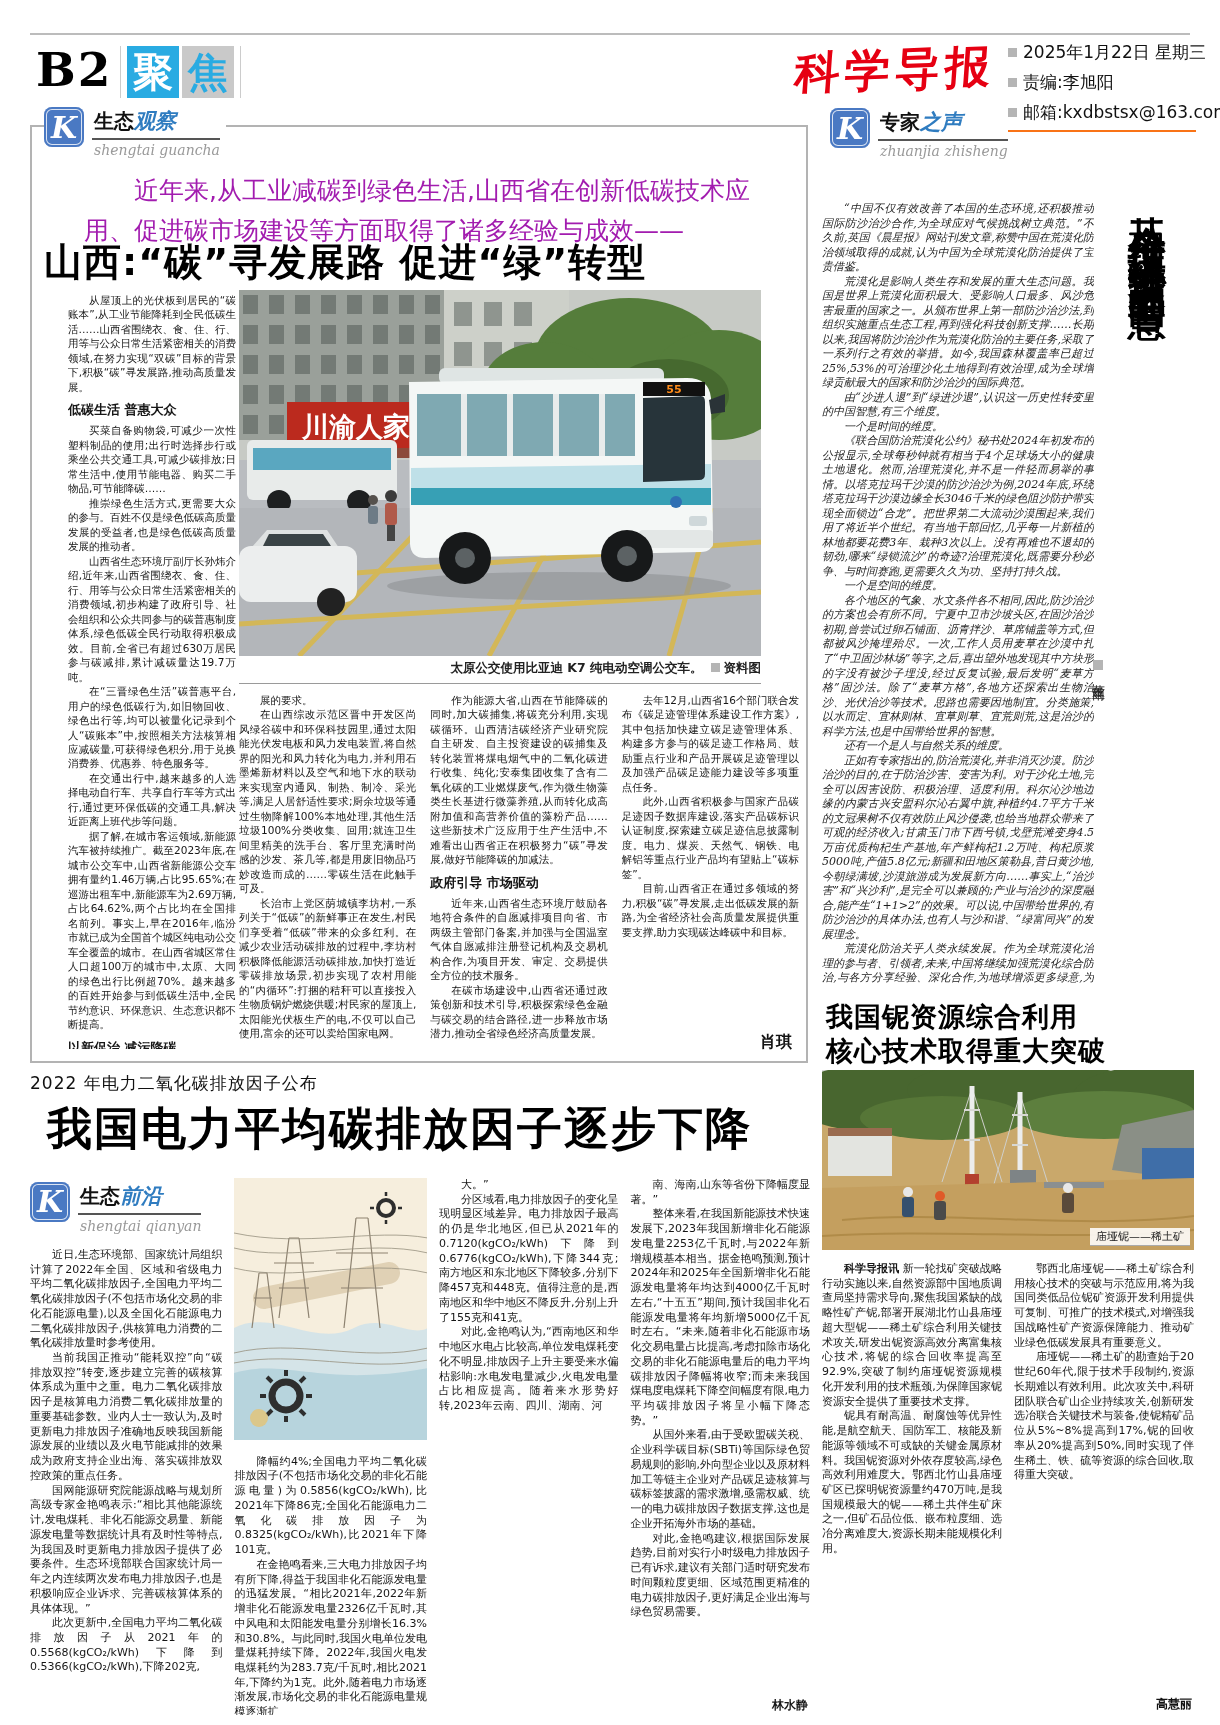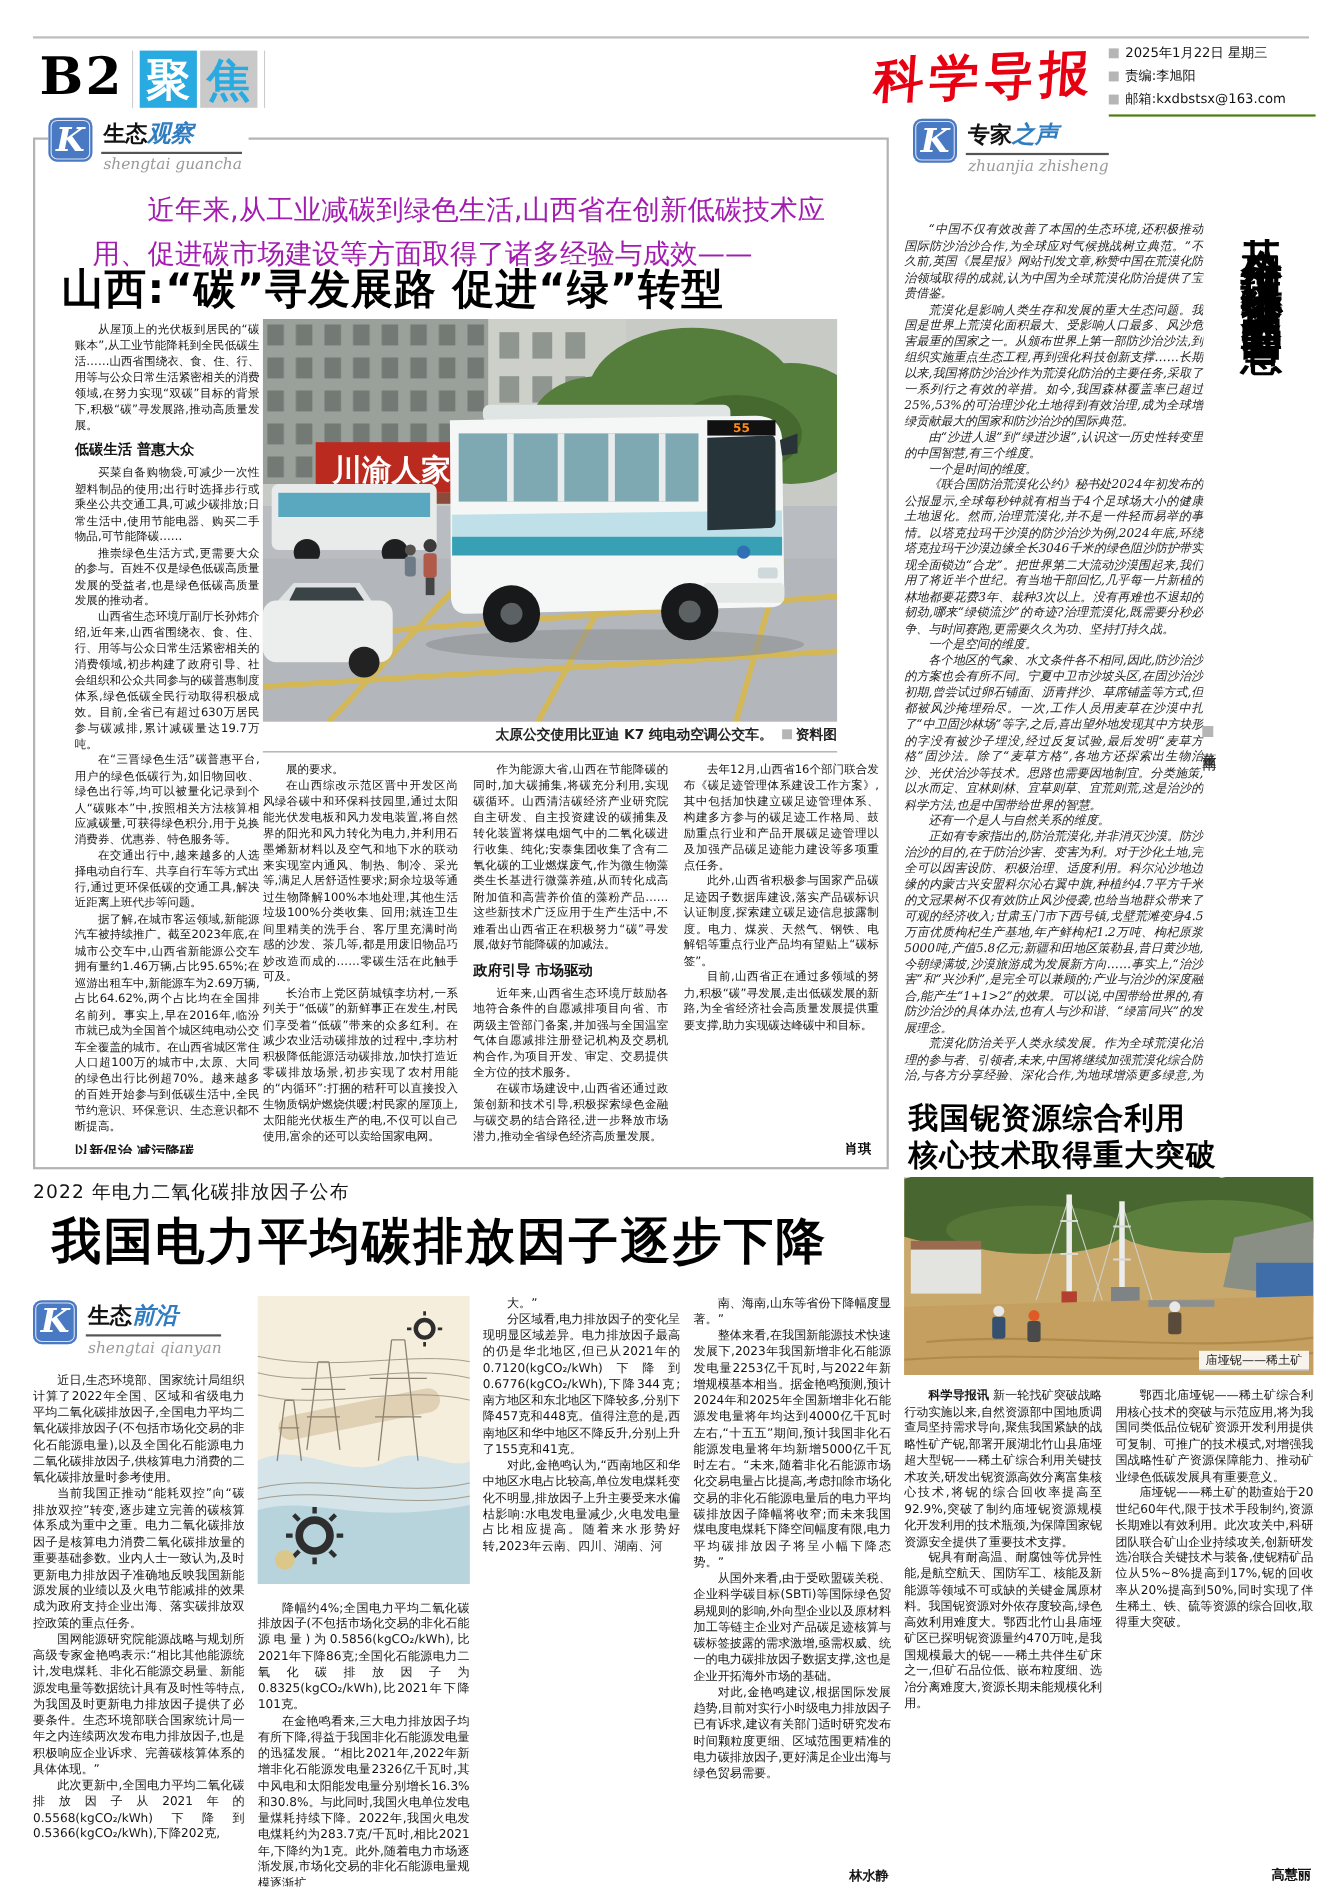--- a/index.html
+++ b/index.html
@@ -7,44 +7,44 @@
   #page { position:relative; width:1220px; height:1725px; margin:0 auto; background:#fff; overflow:hidden; }
 
   
   .top-rule { position:absolute; left:30px; top:33px; width:1160px; height:2px; background:#bcbcbc; }
   .edition { position:absolute; left:36px; top:42px; font-family:"DejaVu Serif","Liberation Serif",serif; font-size:47px; font-weight:bold; letter-spacing:2px; color:#000; }
   .focus-wrap { position:absolute; left:120px; top:46px; display:flex; gap:3px; padding:0 6px; border-left:1px solid #ccc; border-right:1px solid #ccc; }
   .focus-sq { width:52px; height:52px; display:flex; align-items:center; justify-content:center; font-family:"DejaVu Serif","Liberation Serif",serif; font-weight:bold; font-size:40px; }
   .focus-sq.blue { background:#29abe2; color:#fff; }
   .focus-sq.gray { background:#c9c9c9; color:#29abe2; }
   .masthead { position:absolute; left:795px; top:40px; font-family:"DejaVu Serif","Liberation Serif",serif; font-size:45px; font-weight:bold; color:#e60012; letter-spacing:5px; transform:skewX(-6deg) rotate(-2deg); }
-  .pubinfo { position:absolute; left:1008px; top:38px; width:188px; font-size:12px; line-height:1.75; color:#111; border-bottom:2px solid #4d7c0f; padding-bottom:3px; }
+  .pubinfo { position:absolute; left:1008px; top:38px; width:188px; font-size:17px; line-height:1.75; color:#111; border-bottom:2px solid #f97316; padding-bottom:3px; }
   .pubinfo .row { display:flex; align-items:center; gap:6px; white-space:nowrap; }
   .sq { display:inline-block; width:9px; height:9px; background:#b5b5b5; flex:0 0 auto; }
 
   
   .klabel { display:flex; gap:8px; background:#fff; align-items:flex-start; }
   .k-badge { width:40px; height:40px; flex:0 0 auto; background:#4a79c3; color:#fff; border-radius:8px; display:flex; align-items:center; justify-content:center; font-family:"DejaVu Serif","Liberation Serif",serif; font-style:italic; font-weight:bold; font-size:30px; box-shadow:inset 0 0 0 2px #4a79c3, inset 0 0 0 3px rgba(255,255,255,.8); }
   .k-line { font-size:20px; font-weight:bold; color:#111; border-bottom:2px solid #555; padding:0 14px 3px 2px; white-space:nowrap; }
   .k-line .blue { color:#2f7cc0; font-style:italic; font-family:"DejaVu Serif","Liberation Serif",serif; font-size:21px; }
   .k-pinyin { font-family:"DejaVu Serif","Liberation Serif",serif; font-style:italic; font-size:14px; color:#999; margin-top:2px; padding-left:2px; }
 
   
   #a1-box { position:absolute; left:30px; top:125px; width:778px; height:938px; border:2px solid #b3b3b3; }
   #a1-label { position:absolute; left:12px; top:-20px; padding-right:6px; background:#fff; }
   #a1-deck { position:absolute; left:52px; top:44px; width:706px; font-size:25px; line-height:1.6; text-indent:2em; color:#a21caf; }
-  #a1-headline { position:absolute; left:24px; top:110px; width:740px; font-size:38px; font-weight:900; letter-spacing:1px; white-space:nowrap; color:#000; }
+  #a1-headline { position:absolute; left:12px; top:110px; width:740px; font-size:38px; font-weight:900; letter-spacing:1px; white-space:nowrap; color:#000; }
   #a1-leftcol { position:absolute; left:36px; top:166px; width:168px; height:756px; overflow:hidden; font-size:10.5px; line-height:1.38; text-align:justify; color:#161616; }
   #a1-leftcol p, .flow p { text-indent:2em; }
   #a1-leftcol h4, .flow h4 { font-size:13px; font-weight:bold; margin:7px 0 4px; text-indent:0; }
   #a1-photo { position:absolute; left:207px; top:163px; width:522px; height:366px; overflow:hidden; background:#b9bcc0; }
   #a1-caption { position:absolute; left:207px; top:533px; width:522px; text-align:right; font-size:12.5px; font-weight:bold; color:#222; border-bottom:1px solid #9a9a9a; padding-bottom:6px; }
   #a1-caption .sq { margin:0 4px 0 8px; }
   #a1-flow { position:absolute; left:207px; top:566px; width:560px; height:358px; overflow:hidden; column-count:3; column-gap:14px; column-fill:auto; font-size:10.5px; line-height:1.38; text-align:justify; color:#161616; }
-  #a1-byline { position:absolute; right:14px; bottom:8px; font-size:12px; font-weight:bold; }
+  #a1-byline { position:absolute; right:14px; bottom:8px; font-size:16px; font-weight:bold; }
 
   
   #a2 { position:absolute; left:820px; top:108px; width:375px; height:882px; }
   #a2-label { position:absolute; left:10px; top:0; }
   #a2-body { position:absolute; left:2px; top:94px; width:272px; height:782px; overflow:hidden; font-family:"DejaVu Serif","Liberation Serif",serif; font-style:italic; font-size:11px; line-height:1.32; text-align:justify; color:#1c1c1c; }
   #a2-body p { text-indent:2em; }
   #a2-title { position:absolute; right:0; top:78px; height:810px; width:96px; writing-mode:vertical-rl; font-size:38px; font-weight:900; letter-spacing:5px; color:#000; line-height:1; display:flex; align-items:center; }
   #a2-byline { position:absolute; right:88px; top:552px; writing-mode:vertical-rl; font-size:13px; color:#222; letter-spacing:2px; display:flex; align-items:center; gap:4px; }
   #a2-byline .sq { width:10px; height:10px; }
 

